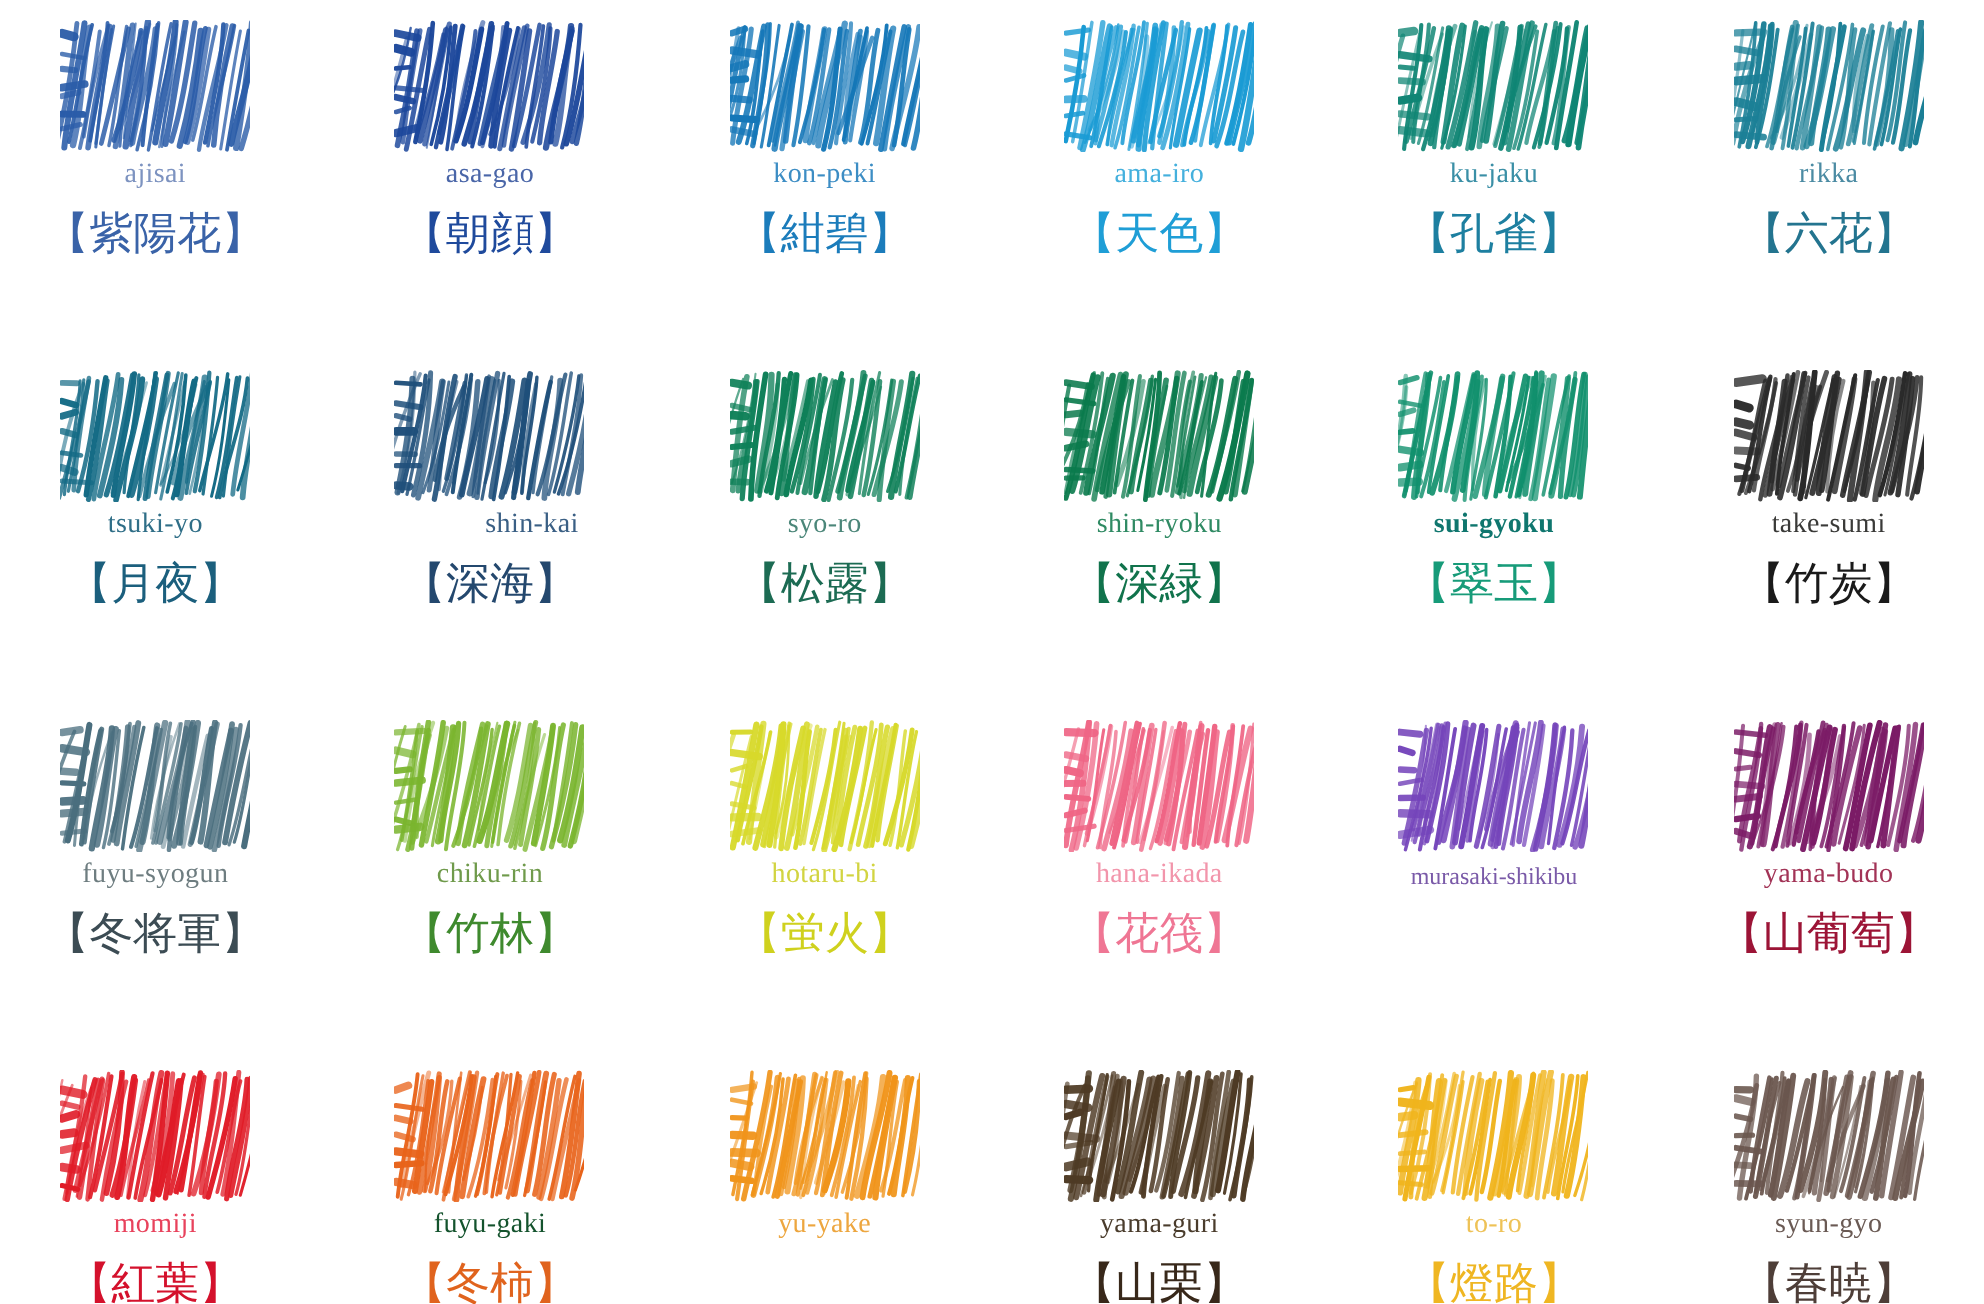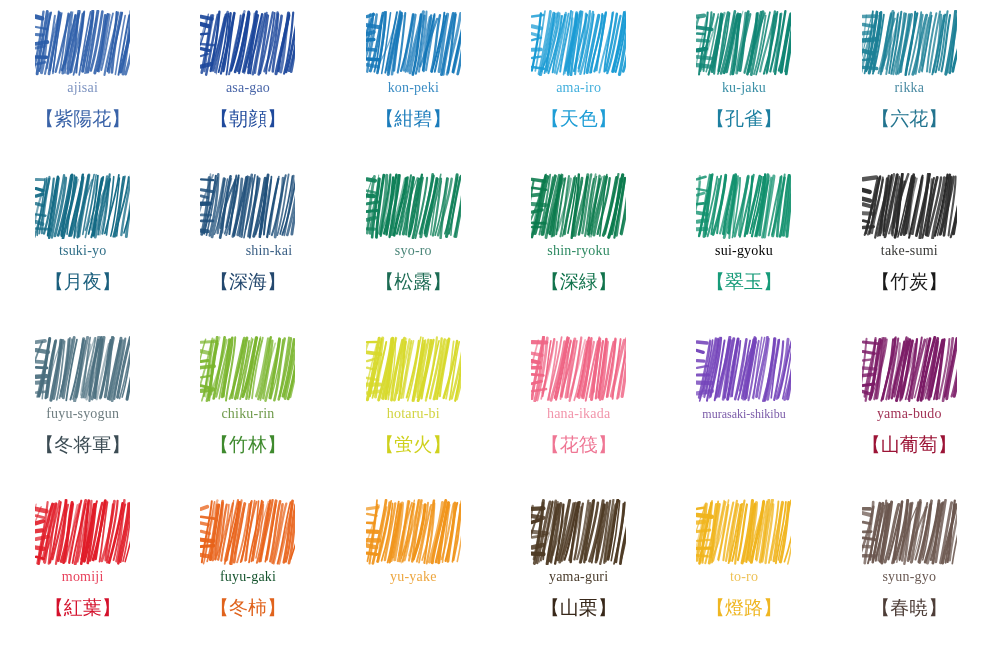--- a/index.html
+++ b/index.html
@@ -19,20 +19,21 @@
   #chart {
     width: 992px;
     height: 568px;
     box-sizing: border-box;
     padding: 10px 0 0 0;
     display: grid;
     grid-template-columns: repeat(6, 1fr);
     grid-template-rows: repeat(4, 163px);
     justify-items: center;
     align-items: start;
+    gap: 12px;
   }
 
   .swatch-cell {
     width: 100%;
     display: flex;
     flex-direction: column;
     align-items: center;
     justify-content: flex-start;
   }
 
@@ -58,21 +59,21 @@
     letter-spacing: 0px;
   }
 
   .romaji.semi {
     font-size: 14px;
     text-align: right;
   }
 
   .kanji {
     font-family: "DejaVu Sans", "Liberation Sans", sans-serif;
-    font-size: 19px;
+    font-size: 22px;
     line-height: 32px;
     white-space: nowrap;
     text-align: right;
     font-weight: 400;
     margin-top: 4px;
   }
 </style>
 </head>
 <body>
 
@@ -705,21 +706,21 @@
           <path d="M 68.41 5.37 Q 66.27 33.00 61.29 57.68" stroke-width="2.45" opacity="0.53"></path>
           <path d="M 1 6.29 L 9.48 3.82" stroke-width="2.70" opacity="0.83"></path>
           <path d="M 1 15.93 L 11.30 17.90" stroke-width="2.29" opacity="0.79"></path>
           <path d="M 1 22.13 L 7.84 20.11" stroke-width="2.87" opacity="0.72"></path>
           <path d="M 1 31.11 L 7.47 30.43" stroke-width="2.83" opacity="0.93"></path>
           <path d="M 1 39.64 L 11.20 41.34" stroke-width="3.69" opacity="0.79"></path>
           <path d="M 1 48.76 L 10.73 47.27" stroke-width="3.96" opacity="0.76"></path>
           <path d="M 1 56.26 L 10.43 55.81" stroke-width="4.16" opacity="0.72"></path>
         </g>
       </svg>
-      <div class="romaji" style="color: #000000;">sui-gyoku</div>
+      <div class="romaji" style="color: #0f766e; font-weight: bold;">sui-gyoku</div>
       <div class="kanji" style="color: rgb(23, 155, 121);">【翠玉】</div>
     </div>
     <div class="swatch-cell">
       <svg viewBox="0 0 95 66" width="95" height="66" class="ink-sample" preserveAspectRatio="none">
         <g stroke="#2a2a2a" fill="none" stroke-linecap="round">
           <path d="M 15.63 5.33 C 10.81 24.58 8.93 43.83 2.67 61.95" stroke-width="2.12" opacity="0.84"></path>
           <path d="M 17.74 4.52 C 13.05 23.47 7.70 42.41 3.95 60.24" stroke-width="2.49" opacity="0.87"></path>
           <path d="M 18.21 3.38 C 13.47 22.83 12.27 42.28 7.60 60.59" stroke-width="2.21" opacity="0.93"></path>
           <path d="M 20.75 4.56 C 18.97 23.47 12.37 42.37 9.99 60.16" stroke-width="2.12" opacity="0.75"></path>
           <path d="M 26.74 2.76 C 24.63 23.80 16.38 44.83 13.17 64.62" stroke-width="2.22" opacity="0.86"></path>

